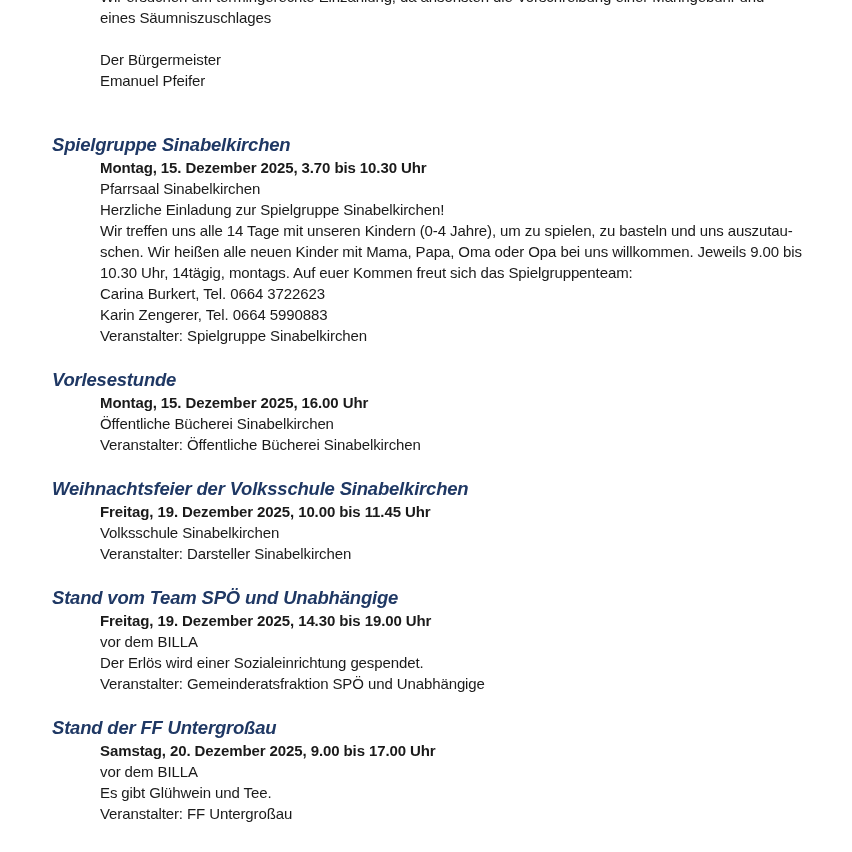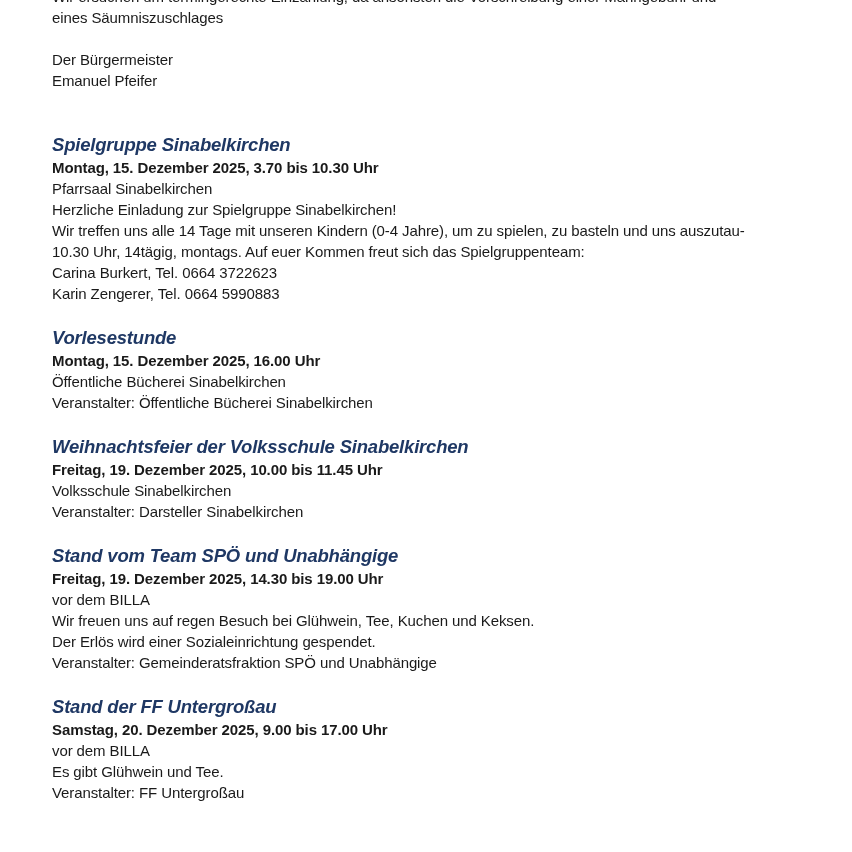--- a/index.html
+++ b/index.html
@@ -17,20 +17,21 @@
   .content {
     position: absolute;
     left: 52px;
     top: 0;
     width: 748px;
   }
   .line {
     height: 21px;
     line-height: 21px;
     white-space: nowrap;
+    margin-left: 48px;
   }
   .clip-first { margin-top: -14px; }
   .spacer { height: 21px; }
   .section-title {
     margin: 22px 0 0 0;
     font-size: 18.5px;
     line-height: 24px;
     font-weight: bold;
     color: #1f3864;
     letter-spacing: -0.2px;
@@ -51,44 +52,45 @@
     <div class="spacer"></div>
     <div class="line">Der Bürgermeister</div>
     <div class="line">Emanuel Pfeifer</div>
 
     <div>
       <h2 class="section-title first-title">Spielgruppe Sinabelkirchen</h2>
       <div class="line datetime">Montag, 15. Dezember 2025, 3.70 bis 10.30 Uhr</div>
       <div class="line">Pfarrsaal Sinabelkirchen</div>
       <div class="line">Herzliche Einladung zur Spielgruppe Sinabelkirchen!</div>
       <div class="line">Wir treffen uns alle 14 Tage mit unseren Kindern (0-4 Jahre), um zu spielen, zu basteln und uns auszutau-</div>
+      <div class="line">schen. Wir heißen alle neuen Kinder mit Mama, Papa, Oma oder Opa bei uns willkommen. Jeweils 9.00 bis</div>
       <div class="line">10.30 Uhr, 14tägig, montags. Auf euer Kommen freut sich das Spielgruppenteam:</div>
       <div class="line">Carina Burkert, Tel. 0664 3722623</div>
       <div class="line">Karin Zengerer, Tel. 0664 5990883</div>
+      <div class="line">Veranstalter: Spielgruppe Sinabelkirchen</div>
     </div>
 
     <div>
       <h2 class="section-title">Vorlesestunde</h2>
       <div class="line datetime">Montag, 15. Dezember 2025, 16.00 Uhr</div>
       <div class="line">Öffentliche Bücherei Sinabelkirchen</div>
       <div class="line">Veranstalter: Öffentliche Bücherei Sinabelkirchen</div>
     </div>
 
     <div>
       <h2 class="section-title">Weihnachtsfeier der Volksschule Sinabelkirchen</h2>
       <div class="line datetime">Freitag, 19. Dezember 2025, 10.00 bis 11.45 Uhr</div>
       <div class="line">Volksschule Sinabelkirchen</div>
       <div class="line">Veranstalter: Darsteller Sinabelkirchen</div>
     </div>
 
     <div>
       <h2 class="section-title">Stand vom Team SPÖ und Unabhängige</h2>
       <div class="line datetime">Freitag, 19. Dezember 2025, 14.30 bis 19.00 Uhr</div>
       <div class="line">vor dem BILLA</div>
-      <div class="line">Wir freuen uns auf regen Besuch bei Glühwein, Tee, Kuchen und Keksen.</div>
       <div class="line">Der Erlös wird einer Sozialeinrichtung gespendet.</div>
       <div class="line">Veranstalter: Gemeinderatsfraktion SPÖ und Unabhängige</div>
     </div>
 
     <div>
       <h2 class="section-title">Stand der FF Untergroßau</h2>
       <div class="line datetime">Samstag, 20. Dezember 2025, 9.00 bis 17.00 Uhr</div>
       <div class="line">vor dem BILLA</div>
       <div class="line">Es gibt Glühwein und Tee.</div>
       <div class="line">Veranstalter: FF Untergroßau</div>

